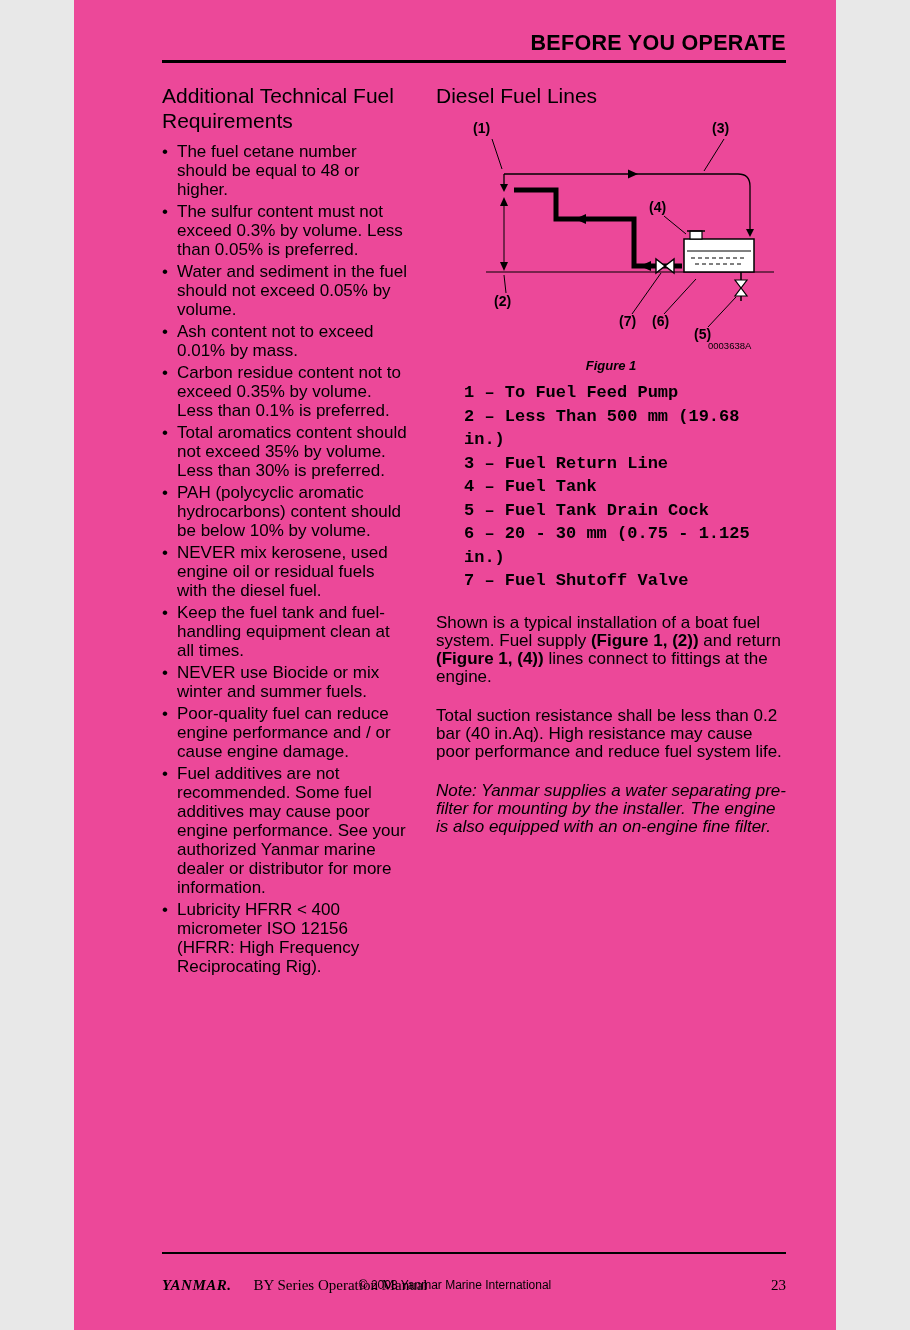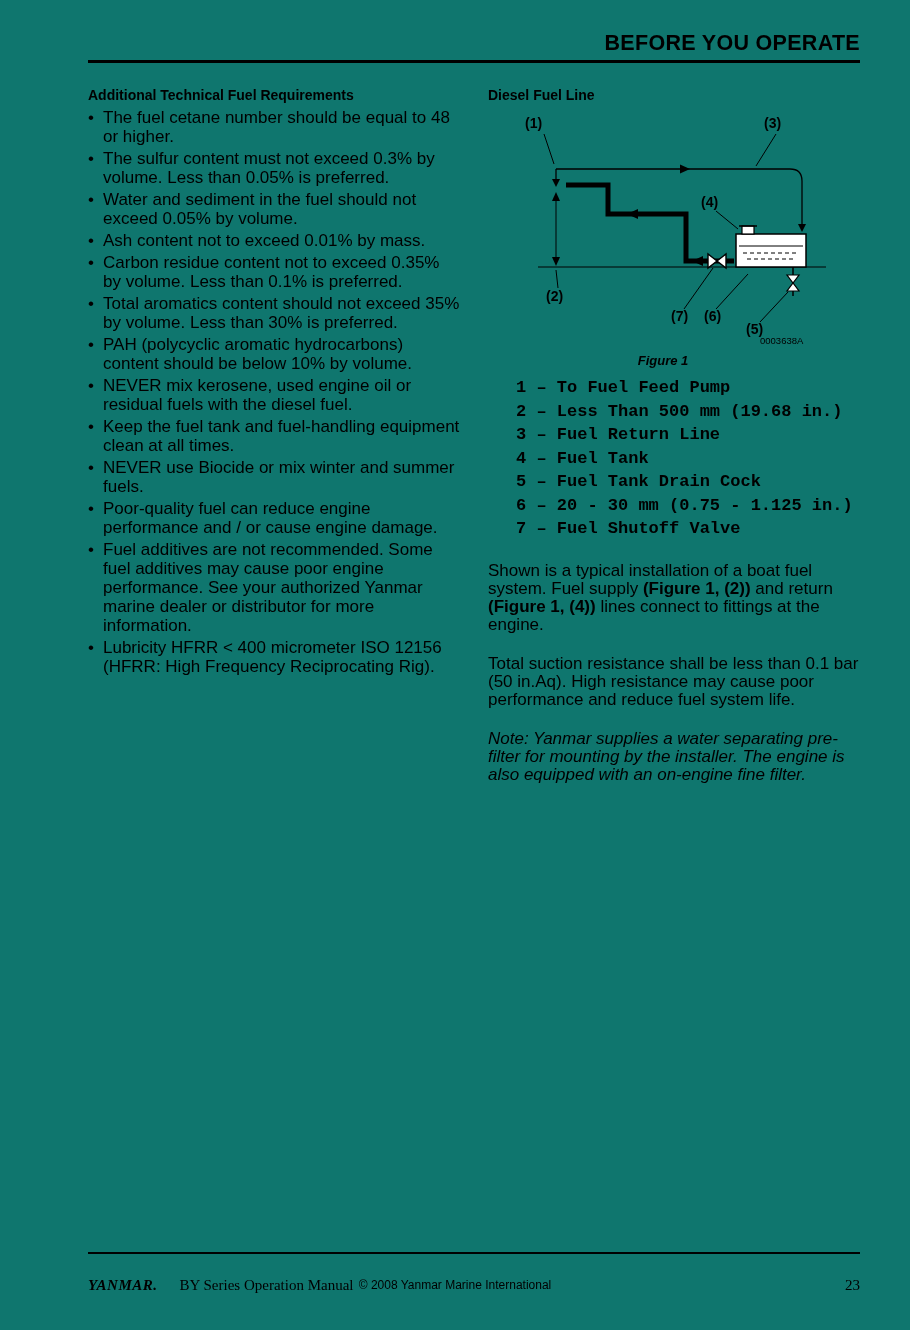--- a/index.html
+++ b/index.html
@@ -1,23 +1,23 @@
 <!DOCTYPE html>
 <html><head>
 <meta charset="utf-8">
 <style>
   * { box-sizing: border-box; margin: 0; padding: 0; }
   html, body { background: #e8e8e8; }
   body { font-family: "Liberation Sans", sans-serif; color: #000; }
   .page {
     position: relative;
-    width: 910px;
+    width: 762px;
     height: 1330px;
     margin: 0 auto;
-    background: #0f766e;
+    background: #ec4899;
     overflow: hidden;
   }
   .content {
     position: absolute;
     top: 30px;
     left: 88px;
     right: 50px;
   }
   h1.page-title {
     font-size: 21.5px;
@@ -31,23 +31,24 @@
     background: #000;
     margin-top: 4px;
   }
   .columns {
     display: flex;
     gap: 28px;
     margin-top: 20px;
   }
   .col { width: 372px; }
   h2.section-heading {
-    font-size: 14px;
-    font-weight: bold;
+    font-size: 21px;
+    font-weight: normal;
     line-height: 25px;
+    margin-bottom: 9px;
   }
   
   ul.bullets { list-style: none; }
   ul.bullets li {
     position: relative;
     padding-left: 15px;
     font-size: 17px;
     line-height: 19px;
     margin-bottom: 3px;
   }
@@ -147,21 +148,21 @@
           <li>NEVER mix kerosene, used engine oil or residual fuels with the diesel fuel.</li>
           <li>Keep the fuel tank and fuel-handling equipment clean at all times.</li>
           <li>NEVER use Biocide or mix winter and summer fuels.</li>
           <li>Poor-quality fuel can reduce engine performance and / or cause engine damage.</li>
           <li>Fuel additives are not recommended. Some fuel additives may cause poor engine performance. See your authorized Yanmar marine dealer or distributor for more information.</li>
           <li>Lubricity HFRR &lt; 400 micrometer ISO 12156 (HFRR: High Frequency Reciprocating Rig).</li>
         </ul>
       </section>
 
       <section class="col">
-        <h2 class="section-heading">Diesel Fuel Line</h2>
+        <h2 class="section-heading">Diesel Fuel Lines</h2>
 
         <figure>
           <svg viewBox="0 0 350 235" width="350" height="235">
             <g stroke="#000" fill="none" stroke-width="1.3">
 
               <path d="M50 155 H338" stroke-width="1.1"></path>
 
               <g>
                 <path d="M68 57 H302 Q314 57 314 69 V113"></path>
                 <polygon points="192,52.5 202,57 192,61.5" fill="#000" stroke="none"></polygon>
@@ -246,21 +247,21 @@
           <div class="legend-item">2 – Less Than 500 mm (19.68 in.)</div>
           <div class="legend-item">3 – Fuel Return Line</div>
           <div class="legend-item">4 – Fuel Tank</div>
           <div class="legend-item">5 – Fuel Tank Drain Cock</div>
           <div class="legend-item">6 – 20 - 30 mm (0.75 - 1.125 in.)</div>
           <div class="legend-item">7 – Fuel Shutoff Valve</div>
         </div>
 
         <p class="body-par"><span>Shown is a typical installation of a boat fuel system. Fuel supply </span><span class="bold">(Figure 1, (2))</span><span> and return </span><span class="bold">(Figure 1, (4))</span><span> lines connect to fittings at the engine.</span></p>
 
-        <p class="body-par">Total suction resistance shall be less than 0.1 bar (50 in.Aq). High resistance may cause poor performance and reduce fuel system life.</p>
+        <p class="body-par">Total suction resistance shall be less than 0.2 bar (40 in.Aq). High resistance may cause poor performance and reduce fuel system life.</p>
 
         <p class="body-par note">Note: Yanmar supplies a water separating pre-filter for mounting by the installer. The engine is also equipped with an on-engine fine filter.</p>
       </section>
 
     </div>
   </div>
 
   <footer class="footer">
     <div class="footer-rule"></div>
     <div class="footer-line">

